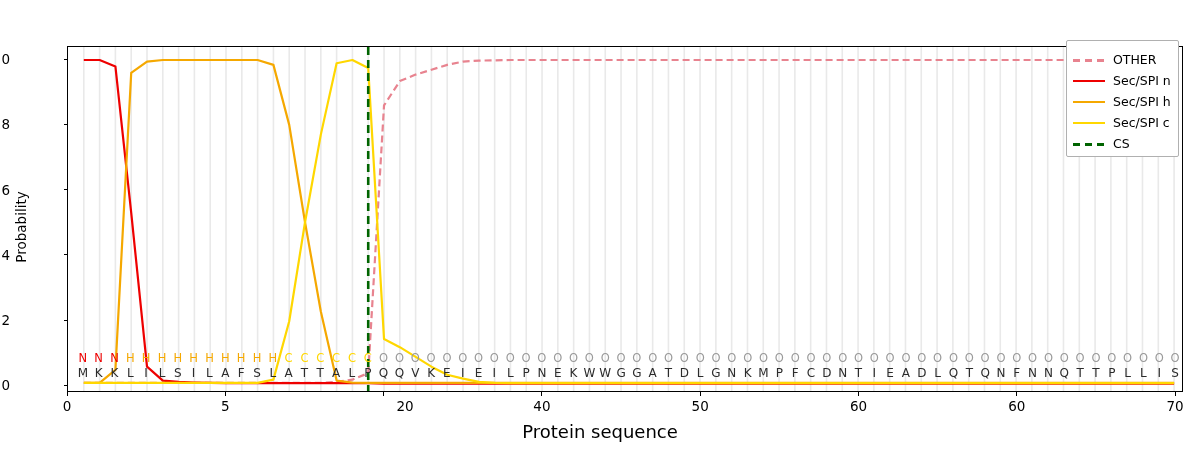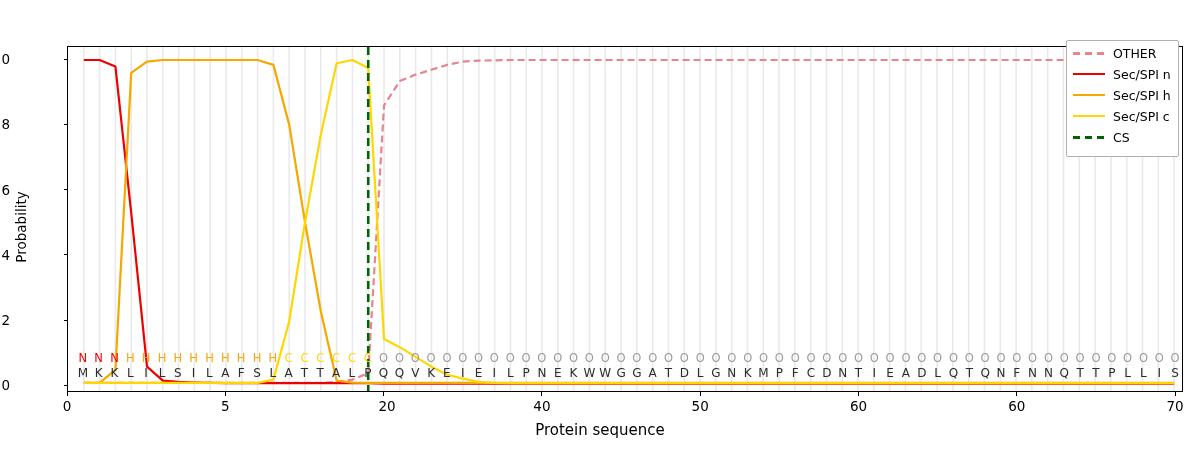--- a/index.html
+++ b/index.html
@@ -88,21 +88,21 @@
     text-align: center;
     font-size: 13.5px;
     color: #000000;
   }
   #xlabel {
     position: absolute;
     left: 0;
     top: 421px;
     width: 1200px;
     text-align: center;
-    font-size: 15px;
+    font-size: 18px;
     color: #000000;
   }
   
   .res-ann, .res-seq {
     position: absolute;
     width: 30px;
     margin-left: -15px;
     text-align: center;
     font-size: 11.5px;
   }
@@ -114,21 +114,21 @@
     left: 1066px;
     top: 40px;
     background: #ffffff;
     border: 1px solid #b0b0b0;
     border-radius: 2px;
     padding: 5px 7px 5px 6px;
     box-sizing: border-box;
   }
   .legend-row {
     display: flex;
-    align-items: flex-start;
+    align-items: flex-end;
     height: 21px;
   }
   .legend-swatch {
     width: 32px;
     height: 14px;
     margin-right: 8px;
     position: relative;
     flex: none;
   }
   .legend-swatch i {
@@ -248,21 +248,21 @@
         <line x1="300.7659574468085" x2="300.7659574468085" y1="0" y2="346" stroke="#006400" stroke-width="2.6" stroke-dasharray="8,5" vector-effect="non-scaling-stroke"></line>
       </svg>
   </div>
 
   <div id="xticks">
       <div class="xtick-mark" style="left: 66.5px;"></div>
       <div class="xtick-label" style="left: 67px;">0</div>
       <div class="xtick-mark" style="left: 224.798px;"></div>
       <div class="xtick-label" style="left: 225.298px;">5</div>
       <div class="xtick-mark" style="left: 383.096px;"></div>
-      <div class="xtick-label" style="left: 387px;">20</div>
+      <div class="xtick-label" style="left: 405px;">20</div>
       <div class="xtick-mark" style="left: 541.394px;"></div>
       <div class="xtick-label" style="left: 541.894px;">40</div>
       <div class="xtick-mark" style="left: 699.691px;"></div>
       <div class="xtick-label" style="left: 700.191px;">50</div>
       <div class="xtick-mark" style="left: 857.989px;"></div>
       <div class="xtick-label" style="left: 858.489px;">60</div>
       <div class="xtick-mark" style="left: 1016.29px;"></div>
       <div class="xtick-label" style="left: 1016.79px;">60</div>
       <div class="xtick-mark" style="left: 1174.59px;"></div>
       <div class="xtick-label" style="left: 1175.09px;">70</div>

